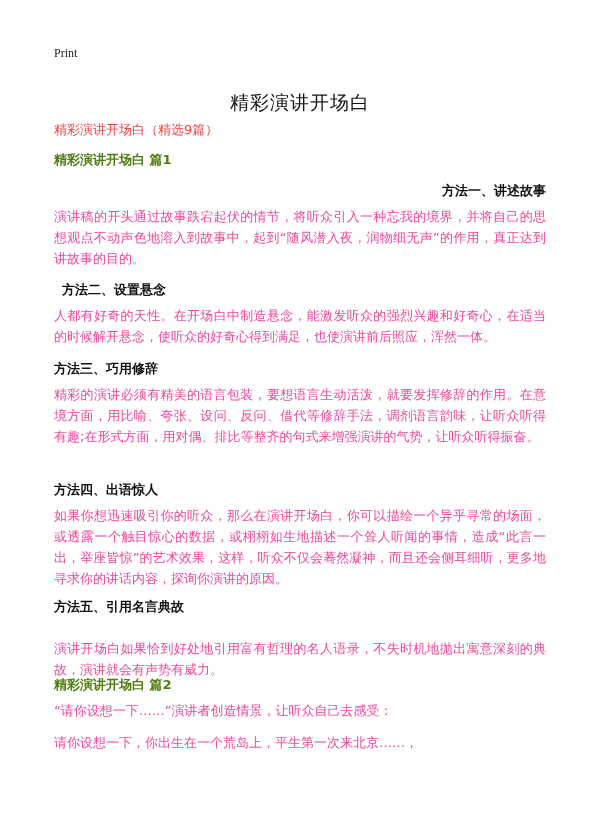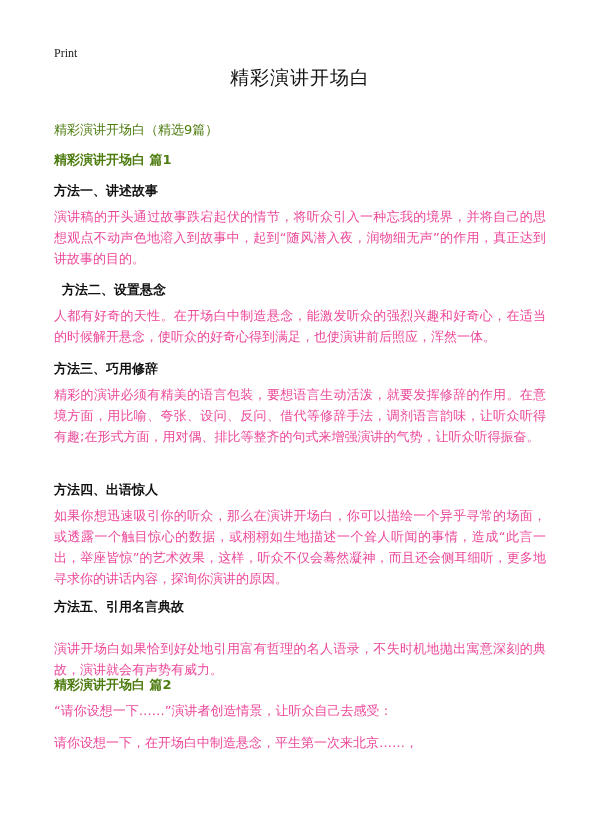--- a/index.html
+++ b/index.html
@@ -7,49 +7,49 @@
     width: 600px; height: 828px; overflow: hidden; position: relative;
     font-family: "DejaVu Sans", "Liberation Sans", sans-serif;
     color: #1a1a1a;
   }
   .print-label {
     position: absolute; left: 54px; top: 46px;
     font-family: "Liberation Serif", "DejaVu Serif", serif;
     font-size: 12px; color: #222; text-align: right;
   }
   .doc-title {
-    position: absolute; left: 0; width: 600px; top: 65px;
+    position: absolute; left: 0; width: 600px; top: 90px;
     text-align: center; font-size: 19px; color: #111; letter-spacing: 1px;
   }
   .block { position: absolute; left: 54px; width: 492px; }
-  .subtitle { font-size: 13px; color: #4d7c0f; }
+  .subtitle { font-size: 13px; color: #ef4444; }
   .h-section { font-size: 13px; font-weight: bold; color: #4d7c0f; }
   .h-method { font-size: 13px; font-weight: bold; color: #111; }
   .para { font-size: 13px; line-height: 21px; color: #ec4899; text-align: justify; }
 </style>
 </head>
 <body>
 
 <div class="print-label">Print</div>
 <div class="doc-title">精彩演讲开场白</div>
 
 <div class="block subtitle" style="top:121px;">精彩演讲开场白（精选9篇）</div>
 
 <div class="block h-section" style="top:151px;">精彩演讲开场白 篇1</div>
 
-<div class="block h-method" style="top:182px;">方法一、讲述故事</div>
+<div class="block h-method" style="top:182px;text-align:right;">方法一、讲述故事</div>
 <div class="block para" style="top:206px;">演讲稿的开头通过故事跌宕起伏的情节，将听众引入一种忘我的境界，并将自己的思想观点不动声色地溶入到故事中，起到“随风潜入夜，润物细无声”的作用，真正达到讲故事的目的。</div>
 
 <div class="block h-method" style="top:281px;margin-left:8px;">方法二、设置悬念</div>
 <div class="block para" style="top:305px;">人都有好奇的天性。在开场白中制造悬念，能激发听众的强烈兴趣和好奇心，在适当的时候解开悬念，使听众的好奇心得到满足，也使演讲前后照应，浑然一体。</div>
 
 <div class="block h-method" style="top:360px;">方法三、巧用修辞</div>
 <div class="block para" style="top:384px;">精彩的演讲必须有精美的语言包装，要想语言生动活泼，就要发挥修辞的作用。在意境方面，用比喻、夸张、设问、反问、借代等修辞手法，调剂语言韵味，让听众听得有趣;在形式方面，用对偶、排比等整齐的句式来增强演讲的气势，让听众听得振奋。</div>
 
 <div class="block h-method" style="top:481px;">方法四、出语惊人</div>
 <div class="block para" style="top:505px;">如果你想迅速吸引你的听众，那么在演讲开场白，你可以描绘一个异乎寻常的场面，或透露一个触目惊心的数据，或栩栩如生地描述一个耸人听闻的事情，造成“此言一出，举座皆惊”的艺术效果，这样，听众不仅会蓦然凝神，而且还会侧耳细听，更多地寻求你的讲话内容，探询你演讲的原因。</div>
 
 <div class="block h-method" style="top:598px;">方法五、引用名言典故</div>
 <div class="block para" style="top:622px;margin-top:16px;">演讲开场白如果恰到好处地引用富有哲理的名人语录，不失时机地抛出寓意深刻的典故，演讲就会有声势有威力。</div>
 
 <div class="block h-section" style="top:676px;">精彩演讲开场白 篇2</div>
 <div class="block para" style="top:700px;">“请你设想一下……”演讲者创造情景，让听众自己去感受：</div>
-<div class="block para" style="top:732px;">请你设想一下，在开场白中制造悬念，平生第一次来北京……，</div>
+<div class="block para" style="top:732px;">请你设想一下，你出生在一个荒岛上，平生第一次来北京……，</div>
 
 </body></html>

